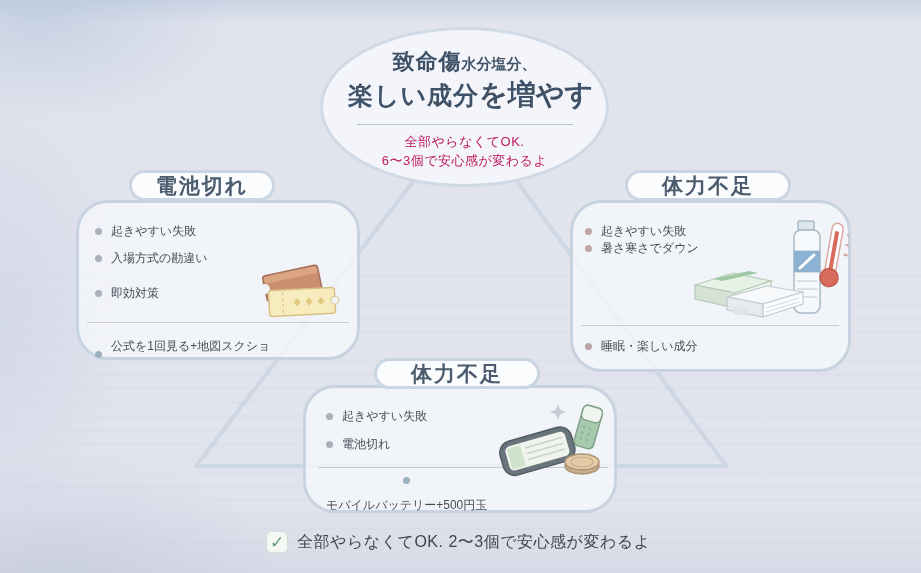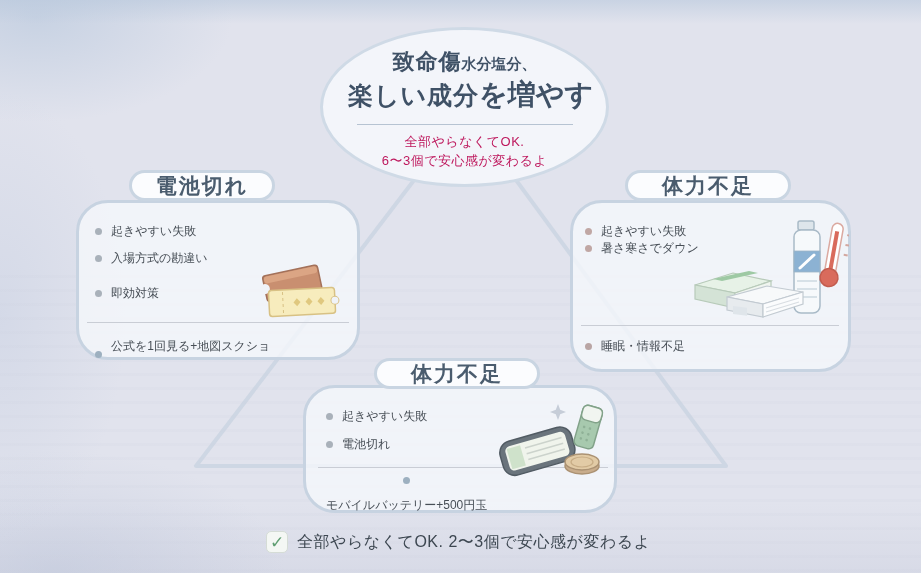--- a/index.html
+++ b/index.html
@@ -164,21 +164,21 @@
       <span class="dot"></span>
       <span>起きやすい失敗</span>
     </div>
     <div class="row r2">
       <span class="dot"></span>
       <span>暑さ寒さでダウン</span>
     </div>
     <div class="pdiv"></div>
     <div class="row remedy">
       <span class="dot remedy-dot"></span>
-      <span>睡眠・情報不足</span>
+      <span>睡眠・楽しい成分</span>
     </div>
     <svg class="icons" width="158" height="114" viewBox="0 0 158 114">
       <g>
         <rect x="107" y="8" width="16" height="9" rx="2" fill="#dde5eb" stroke="#a9bac7" stroke-width="1.5"></rect>
         <rect x="103" y="17" width="26" height="83" rx="7" fill="#f6f9fb" stroke="#a9bac7" stroke-width="1.5"></rect>
         <rect x="103" y="38" width="26" height="21" fill="#8cb2d3" stroke="#9fb4c6" stroke-width="0.8"></rect>
         <path d="M109,55 L123,42" stroke="#ffffff" stroke-width="3" stroke-linecap="round"></path>
         <line x1="106" y1="68" x2="126" y2="68" stroke="#cdd8e1" stroke-width="1.5"></line>
         <line x1="106" y1="76" x2="126" y2="76" stroke="#cdd8e1" stroke-width="1.5"></line>
         <line x1="106" y1="84" x2="126" y2="84" stroke="#cdd8e1" stroke-width="1.5"></line>

